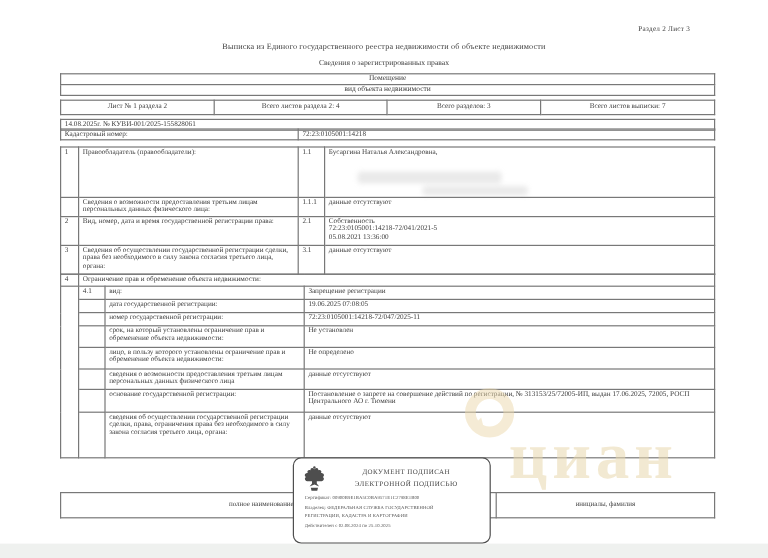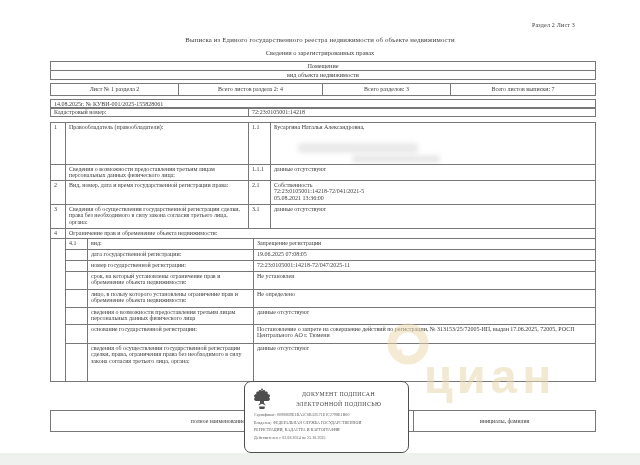--- a/index.html
+++ b/index.html
@@ -56,22 +56,22 @@
   .stamp .big{position:absolute;left:28px;right:4px;text-align:center;font-size:5.8px;letter-spacing:.4px;color:#454545;}
   .stamp .small{position:absolute;left:9px;right:4px;font-size:3.9px;line-height:4.2px;color:#555;letter-spacing:.1px;white-space:nowrap;overflow:hidden;}
 
   
   .footertable{top:410px;}
   .footertable td{text-align:center;vertical-align:middle;font-size:5.8px;height:18px;}
 
   
   .wm-text{
     left:424px;top:352px;z-index:7;pointer-events:none;
-    font-family:Liberation Mono, monospace;
-    font-weight:bold;font-size:48px;line-height:56px;letter-spacing:4px;
+    font-family:Liberation Serif, serif;
+    font-weight:bold;font-size:56px;line-height:56px;letter-spacing:4px;
     color:#e9d8ae;opacity:.55;
   }
   .wm-pin{left:383px;top:320px;z-index:7;pointer-events:none;opacity:.5;}
 
   .bottomband{left:0;top:453px;width:640px;height:12px;background:#eff1ef;}
 </style>
 </head>
 <body>
 
 <div class="abs corner">Раздел 2 Лист 3</div>

